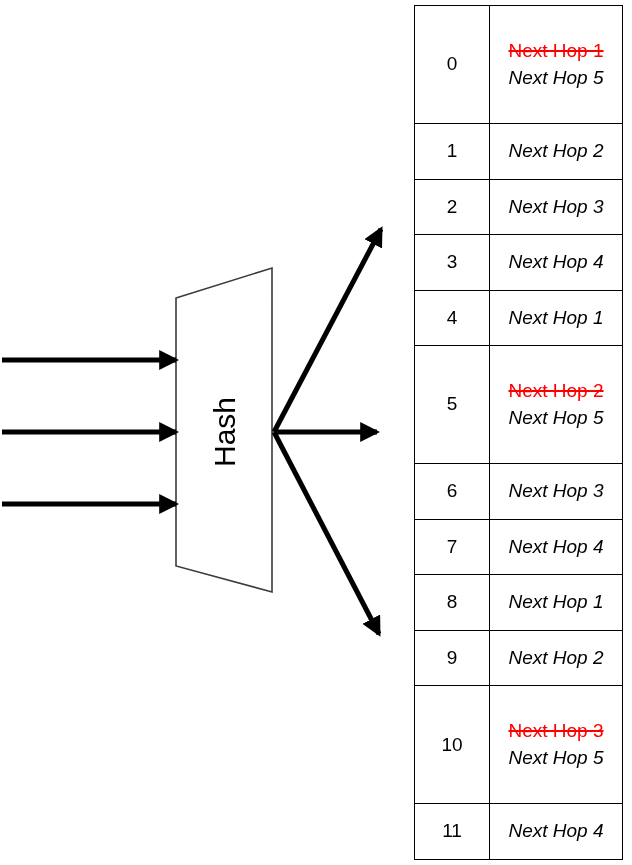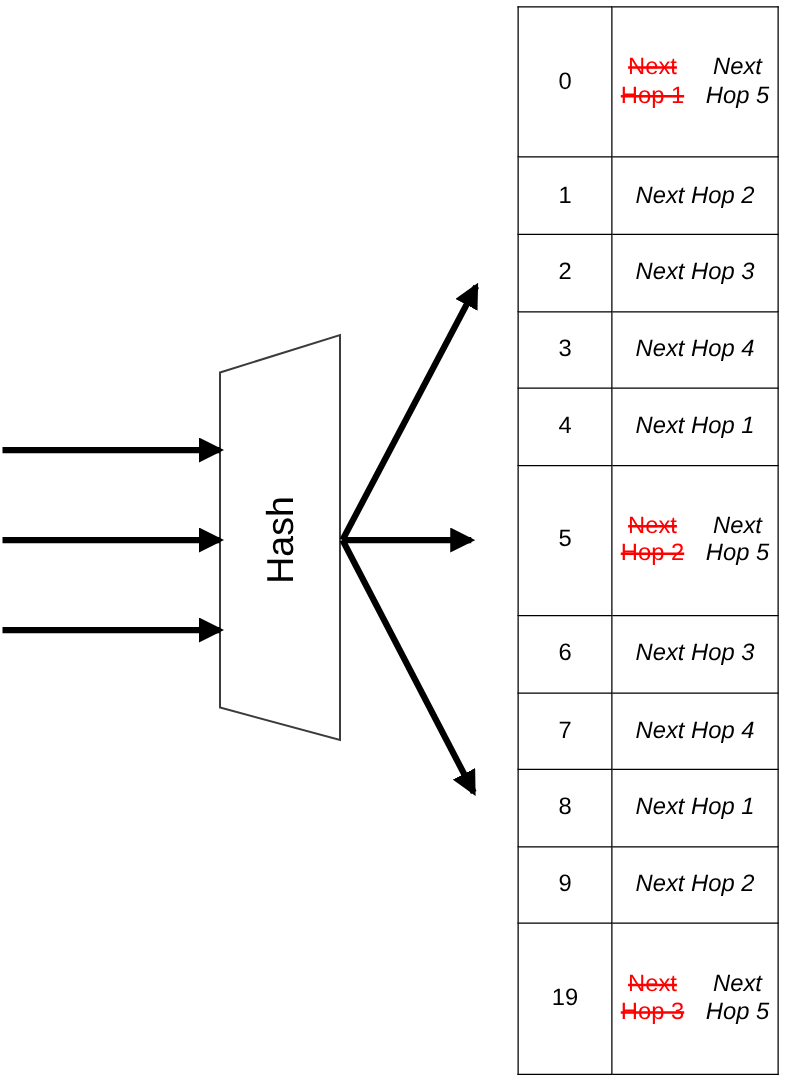--- a/index.html
+++ b/index.html
@@ -70,23 +70,22 @@
     line-height: 1.18;
   }
   #next-hop-table td.index-cell {
     width: 74px;
   }
   #next-hop-table td.hop-cell {
     width: 132px;
   }
   .hop-stack {
     display: flex;
-    flex-direction: row;
+    flex-direction: column;
     align-items: center;
-    justify-content: center;
     gap: 4px;
   }
   .hop-old {
     color: #ff0000;
     text-decoration: line-through;
     text-decoration-color: #ff0000;
     text-decoration-thickness: 2px;
   }
   .hop-new {
     color: #000000;
@@ -196,24 +195,32 @@
         </tr>
         <tr>
           <td class="index-cell">9</td>
           <td class="hop-cell">
             <div class="hop-stack">
               <span class="hop-new">Next Hop 2</span>
             </div>
           </td>
         </tr>
         <tr>
-          <td class="index-cell">19</td>
+          <td class="index-cell">10</td>
           <td class="hop-cell">
             <div class="hop-stack">
               <span class="hop-old">Next Hop 3</span>
               <span class="hop-new">Next Hop 5</span>
             </div>
           </td>
         </tr>
+        <tr>
+          <td class="index-cell">11</td>
+          <td class="hop-cell">
+            <div class="hop-stack">
+              <span class="hop-new">Next Hop 4</span>
+            </div>
+          </td>
+        </tr>
       </tbody>
   </table>
 
 </div>
 
 </body></html>

